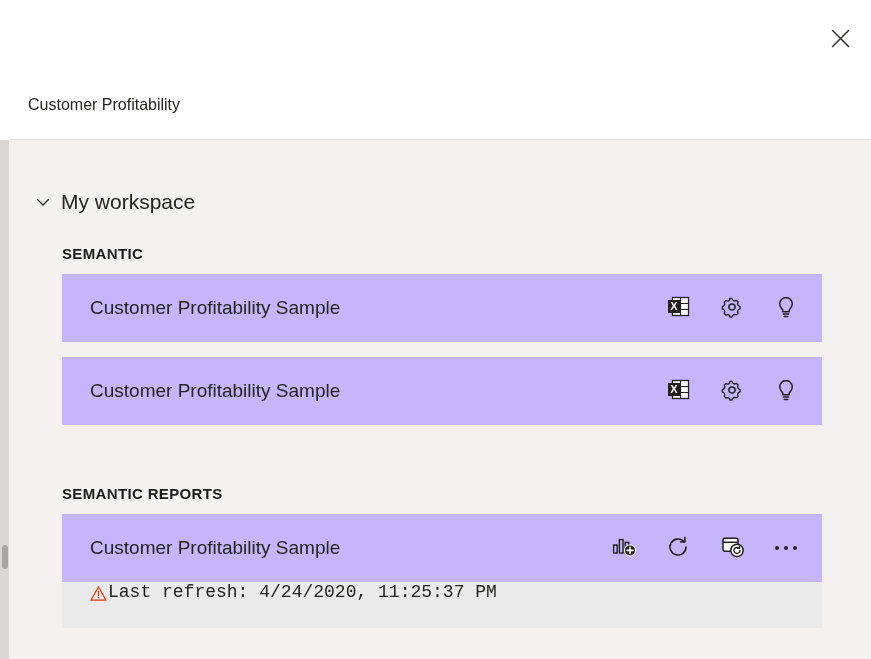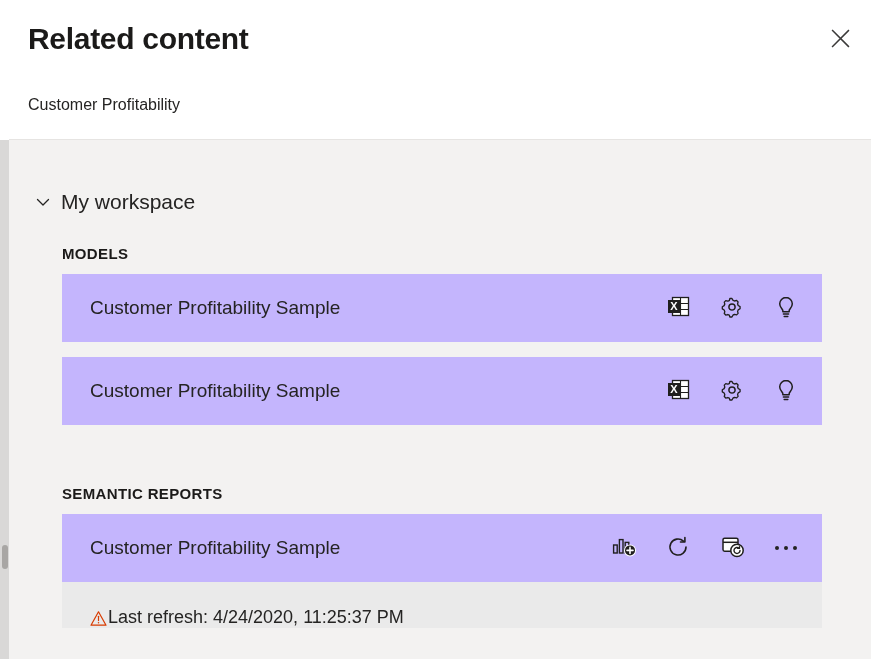--- a/index.html
+++ b/index.html
@@ -168,22 +168,23 @@
   }
 
   .refresh-bar {
     position: absolute;
     left: 53px;
     top: 442px;
     width: 760px;
     height: 46px;
     background: #eaeaea;
     display: flex;
-    align-items: flex-end;
+    align-items: flex-start;
     padding: 0 20px 0 28px;
+    font-family: Liberation Mono, monospace;
   }
   .refresh-text {
     font-size: 18px;
     color: #252423;
     display: flex;
     align-items: center;
     gap: 1px;
   }
   .warn-icon {
     width: 17px; height: 17px;
@@ -208,21 +209,20 @@
 </head>
 <body>
 
 <div id="page-bg"></div>
 <div id="page-bg-lower"></div>
 <div id="page-scroll-thumb"></div>
 
 <div id="panel">
 
   <div class="panel-header">
-    <div class="panel-title">Related content</div>
     <div class="panel-subtitle">Customer Profitability</div>
     <button class="close-btn" aria-label="Close">
       <span>
         <svg width="21" height="21" viewBox="0 0 21 21" fill="none" xmlns="http://www.w3.org/2000/svg">
           <path d="M2.6 2.6 L18.4 18.4 M18.4 2.6 L2.6 18.4" stroke="#3b3a39" stroke-width="1.5" stroke-linecap="square"></path>
         </svg>
       </span>
     </button>
   </div>
 
@@ -230,21 +230,21 @@
 
     <div class="workspace-row">
       <span class="chev">
         <svg width="18" height="18" viewBox="0 0 18 18" fill="none" xmlns="http://www.w3.org/2000/svg">
           <path d="M3.5 6.5 L9 12 L14.5 6.5" stroke="#252423" stroke-width="1.3" fill="none" stroke-linecap="round" stroke-linejoin="round"></path>
         </svg>
       </span>
       <span class="workspace-name">My workspace</span>
     </div>
 
-    <div class="section-heading" id="heading-reports">MODELS</div>
+    <div class="section-heading" id="heading-reports">SEMANTIC</div>
 
     <div class="card" id="card-report-0">
       <span class="card-title">Customer Profitability Sample</span>
       <span class="card-actions">
         <button class="icon-btn">
           <span>
             <svg width="25" height="25" viewBox="0 0 25 25" fill="none" xmlns="http://www.w3.org/2000/svg">
               <rect x="6.5" y="3.5" width="16" height="18" stroke="#201f1e" stroke-width="1.3" fill="#fff"></rect>
               <path d="M6.5 9.5 H22.5 M6.5 15.5 H22.5 M14.5 3.5 V21.5" stroke="#201f1e" stroke-width="1.1"></path>
               <rect x="2" y="6" width="12" height="13" fill="#201f1e"></rect>

